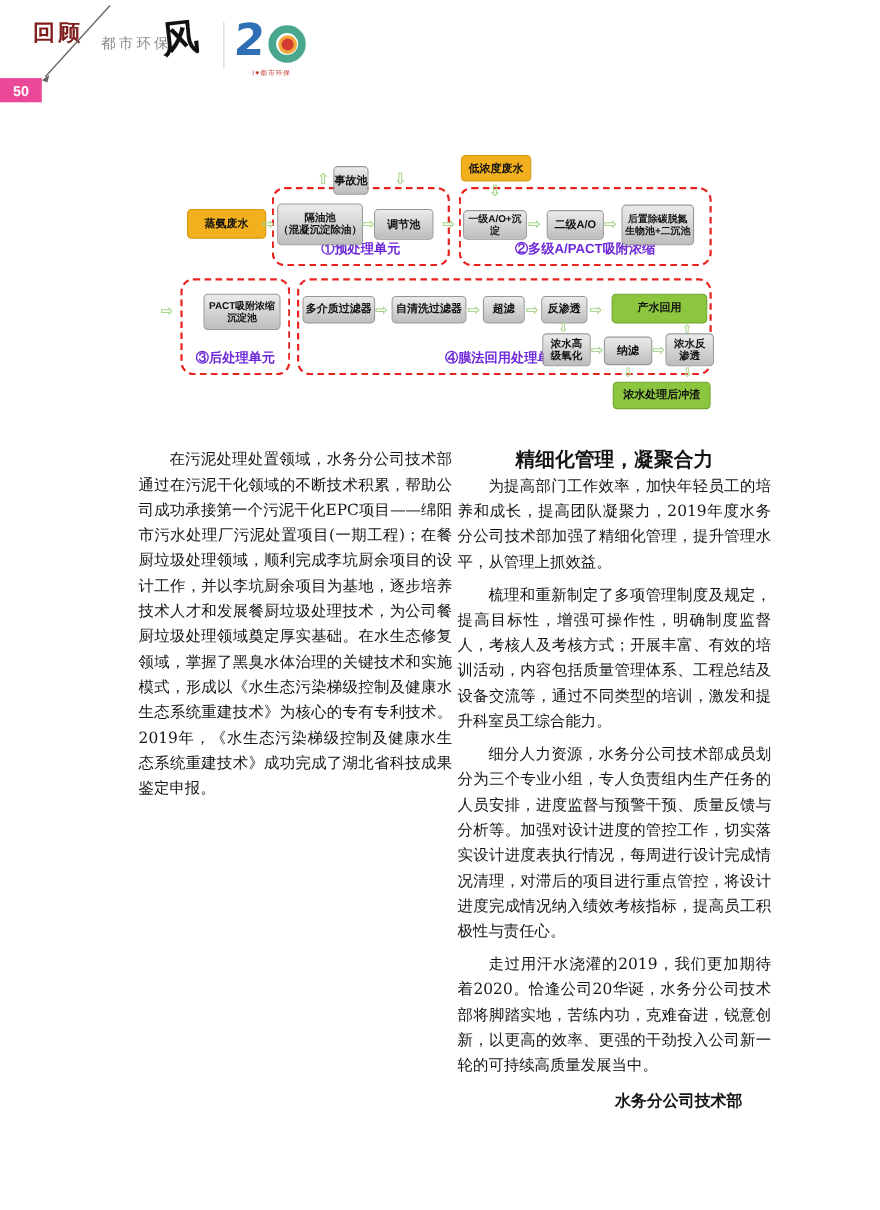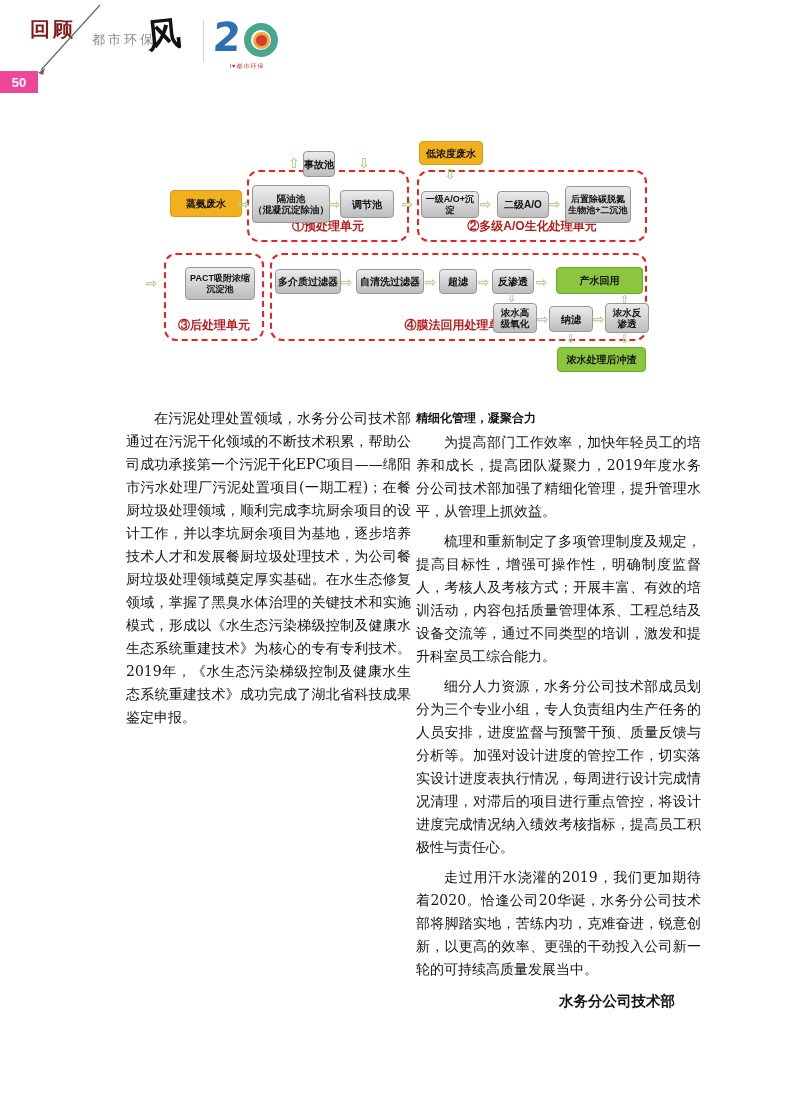--- a/index.html
+++ b/index.html
@@ -27,34 +27,34 @@
     color:#ffffff;font-size:13px;font-weight:bold;display:flex;align-items:center;justify-content:center;}
   
   .nd{position:absolute;display:flex;flex-direction:column;align-items:center;justify-content:center;
     font-weight:bold;font-size:10px;line-height:11px;text-align:center;color:#111;
     border-radius:4px;box-sizing:border-box;}
   .nd span{display:block;}
   .nd.g{background:linear-gradient(#ebebeb,#bdbdbd);border:1px solid #979797;}
   .nd.y{background:#F2B01F;border:1px solid #d89a12;}
   .nd.grn{background:#8CC63F;border:1px solid #6fa52c;}
   .unit{position:absolute;border:2px dashed #E8221F;border-radius:12px;box-sizing:border-box;}
-  .unit-label{position:absolute;left:0;right:0;bottom:5px;text-align:center;color:#b91c1c;
+  .unit-label{position:absolute;left:0;right:0;bottom:5px;text-align:center;color:#6d28d9;
     font-weight:bold;font-size:12px;}
   .ar{position:absolute;color:#A9D58C;font-weight:bold;font-size:14px;line-height:14px;
     font-family:"DejaVu Sans",sans-serif;}
   .ar-r::before{content:"⇨";}
   .ar-d::before{content:"⇩";}
   .ar-u::before{content:"⇧";}
   
   .col{position:absolute;top:407px;width:285px;color:#141414;}
   .col-left{left:126px;}
   .col-right{left:416px;}
   .col p{font-size:14px;line-height:23px;text-align:justify;text-indent:2em;
     margin:0 0 7px 0;font-family:"DejaVu Serif","Liberation Serif",serif;}
-  .col-heading{font-size:12px;line-height:23px;font-weight:bold;text-align:left;
+  .col-heading{font-size:18px;line-height:23px;font-weight:bold;text-align:center;
     margin:0 0 1px 0;font-family:"DejaVu Serif","Liberation Serif",serif;}
   .signature{font-size:14.5px;line-height:23px;font-weight:bold;text-align:right;
     padding-right:26px;margin-top:8px;font-family:"DejaVu Serif","Liberation Serif",serif;}
 </style>
 </head>
 <body>
 
 <div class="section-label">回顾</div>
 
 <svg class="header-line" viewBox="0 0 130 100">
@@ -71,21 +71,21 @@
   <div class="logo-zero-inner"></div>
 </div>
 <div class="logo-caption">I♥都市环保</div>
 
 <div class="page-number">50</div>
 
 <div class="unit" style="left:247px;top:170px;width:162px;height:72px">
   <div class="unit-label">①预处理单元</div>
 </div>
 <div class="unit" style="left:417px;top:170px;width:230px;height:72px">
-  <div class="unit-label">②多级A/O生化处理单元</div>
+  <div class="unit-label">②多级A/PACT吸附浓缩</div>
 </div>
 <div class="unit" style="left:164px;top:253px;width:100px;height:88px">
   <div class="unit-label">③后处理单元</div>
 </div>
 <div class="unit" style="left:270px;top:253px;width:377px;height:88px">
   <div class="unit-label">④膜法回用处理单元</div>
 </div>
 
 <div class="nd y" style="left:170px;top:190px;width:72px;height:27px">
   <span>蒸氨废水</span>

